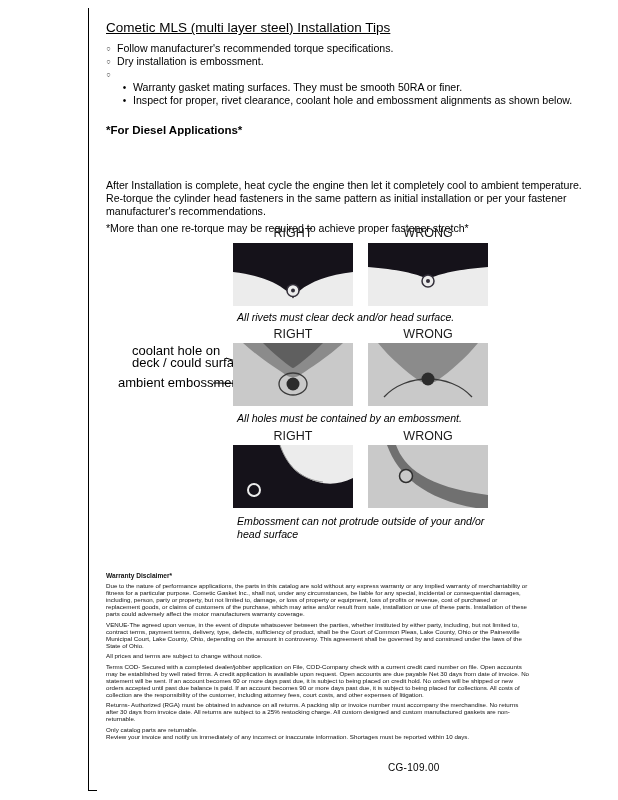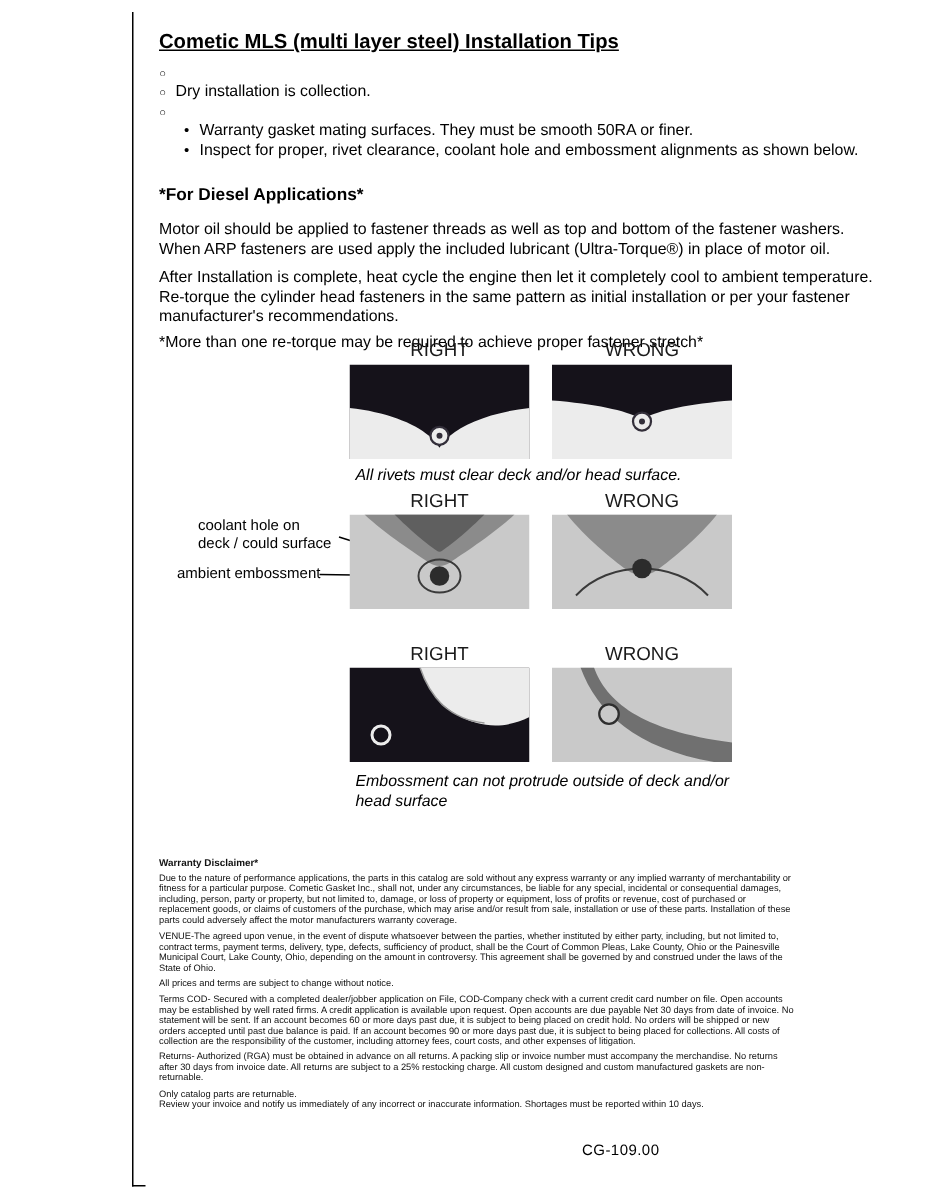--- a/index.html
+++ b/index.html
@@ -3,37 +3,37 @@
 <meta charset="utf-8">
 <style>
   html,body{margin:0;padding:0;background:#ffffff;}
   .page{
     position:relative;width:618px;height:800px;background:#fff;
     font-family:"Liberation Sans",sans-serif;color:#000;overflow:hidden;
   }
   .vrule{position:absolute;left:88px;top:8px;width:1px;height:783px;background:#000;}
   .tick{position:absolute;left:88px;top:790px;width:9px;height:1px;background:#000;}
 
-  .title{position:absolute;left:106px;top:20px;margin:0;font-size:13.5px;font-weight:bold;text-decoration:underline;}
+  .title{position:absolute;left:106px;top:20px;margin:0;font-size:13.5px;font-weight:normal;text-decoration:underline;}
 
   .bullets{position:absolute;left:104px;top:42px;font-size:10.6px;line-height:13px;}
   .b{display:flex;gap:4px;}
   .b .g{width:9px;text-align:center;font-size:7.5px;line-height:13px;}
   .b.sub{margin-left:16px;}
   .b.sub .g{font-size:10px;}
 
   .diesel-heading{position:absolute;left:106px;top:124px;margin:0;font-size:11.5px;font-weight:bold;}
   .para{position:absolute;left:106px;width:478px;font-size:10.6px;line-height:13.2px;}
   .para.note{width:auto;}
 
   .figlabel{position:absolute;width:120px;text-align:center;font-size:12.5px;color:#1a1a1a;}
   .figimg{position:absolute;width:120px;height:63px;display:block;}
   .figcap{position:absolute;left:237px;font-size:10.6px;line-height:12.5px;font-style:italic;}
 
-  .ann{position:absolute;font-size:10px;line-height:11.5px;}
+  .ann{position:absolute;font-size:13px;line-height:11.5px;}
   .annlines{position:absolute;left:212px;top:352px;width:95px;height:40px;}
 
   .legal{position:absolute;left:106px;top:572px;width:424px;font-size:6.2px;line-height:7px;color:#111;}
   .legal h2{margin:0 0 3px 0;font-size:6.6px;font-weight:bold;}
   .legal p{margin:0 0 3.5px 0;}
   .legal p.tight{margin-bottom:0;}
 
   .code{position:absolute;left:388px;top:762px;font-size:10px;letter-spacing:0.3px;}
 </style>
 </head>
@@ -42,41 +42,41 @@
 <div class="page">
 
   <div class="vrule"></div>
   <div class="tick"></div>
 
   <h1 class="title">Cometic MLS (multi layer steel) Installation Tips</h1>
 
   <div class="bullets">
     <div class="b">
       <span class="g">○</span>
+      <span>Follow manufacturer's recommended torque specifications.</span>
     </div>
     <div class="b">
       <span class="g">○</span>
-      <span>Dry installation is collection.</span>
+      <span>Dry installation is embossment.</span>
     </div>
     <div class="b">
       <span class="g">○</span>
     </div>
     <div class="b sub">
       <span class="g">•</span>
       <span>Warranty gasket mating surfaces.  They must be smooth 50RA or finer.</span>
     </div>
     <div class="b sub">
       <span class="g">•</span>
       <span>Inspect for proper, rivet clearance, coolant hole and embossment alignments as shown below.</span>
     </div>
   </div>
 
   <h2 class="diesel-heading">*For Diesel Applications*</h2>
 
-  <p class="para" style="top:136px">Motor oil should be applied to fastener threads as well as top and bottom of the fastener washers. When ARP fasteners are used apply the included lubricant (Ultra-Torque®) in place of motor oil.</p>
   <p class="para note" style="top:211px">*More than one re-torque may be required to achieve proper fastener stretch*</p>
   <p class="para" style="top:168px">After Installation is complete, heat cycle the engine then let it completely cool to ambient temperature. Re-torque the cylinder head fasteners in the same pattern as initial installation or per your fastener manufacturer's recommendations.</p>
 
   <div class="figlabel" style="left:233px;top:226px">RIGHT</div>
   <div class="figlabel" style="left:368px;top:226px">WRONG</div>
 
   <svg class="figimg" style="left:233px;top:243px" viewBox="0 0 120 63">
     <rect width="120" height="63" fill="#15121a"></rect>
     <path d="M0,63 L0,29 C24,31.5 43,39 53,47.5 C57,51 59,54 60,55.5 C61,54 63,51 67,47.5 C77,39 96,31.5 120,29 L120,63 Z" fill="#ececec"></path>
     <circle cx="60" cy="47.5" r="6" fill="#ececec" stroke="#332f3a" stroke-width="1.5"></circle>
@@ -110,36 +110,37 @@
     <path d="M30,0 L90,0 C80,10 68,20 62,24 C60.5,25.2 59.5,25.2 58,24 C52,20 40,10 30,0 Z" fill="#5f5f5f"></path>
     <ellipse cx="60" cy="41" rx="14" ry="11" fill="none" stroke="#3a3a3a" stroke-width="1.3"></ellipse>
     <circle cx="60" cy="41" r="6.5" fill="#2c2c2c"></circle>
   </svg>
   <svg class="figimg" style="left:368px;top:343px" viewBox="0 0 120 63">
     <rect width="120" height="63" fill="#c9c9c9"></rect>
     <path d="M10,0 L110,0 C98,15 80,30 70,37 C64,41.5 56,41.5 50,37 C40,30 22,15 10,0 Z" fill="#8b8b8b"></path>
     <path d="M16,54 C38,30 82,30 104,54" fill="none" stroke="#3a3a3a" stroke-width="1.3"></path>
     <circle cx="60" cy="36" r="6.5" fill="#2c2c2c"></circle>
   </svg>
+  <div class="figcap" style="top:412px">All holes must be contained by an embossment.</div>
 
   <div class="figlabel" style="left:233px;top:429px">RIGHT</div>
   <div class="figlabel" style="left:368px;top:429px">WRONG</div>
 
   <svg class="figimg" style="left:233px;top:445px" viewBox="0 0 120 63">
     <rect width="120" height="63" fill="#15121a"></rect>
     <path d="M120,0 L120,33 C108,39 96,40 85,37 C73,34 61,26 54,15 C51,10 48.5,5 47,0 Z" fill="#ececec"></path>
     <path d="M47,0 C50,9 55,18 62,25 C70,32 80,36 90,37" fill="none" stroke="#9a9a9a" stroke-width="1"></path>
     <circle cx="21" cy="45" r="6" fill="none" stroke="#ececec" stroke-width="2"></circle>
   </svg>
   <svg class="figimg" style="left:368px;top:445px" viewBox="0 0 120 63">
     <rect width="120" height="63" fill="#c9c9c9"></rect>
     <path d="M28,0 C36,22 58,42 120,50 L120,63 L108,63 C56,54 30,30 19,0 Z" fill="#707070"></path>
     <circle cx="38" cy="31" r="6.5" fill="#c9c9c9" stroke="#2e2e2e" stroke-width="1.5"></circle>
   </svg>
-  <div class="figcap" style="top:515px;width:250px">Embossment can not protrude outside of deck and/or head surface</div>
+  <div class="figcap" style="top:515px;width:250px">Embossment can not protrude outside of your and/or head surface</div>
 
   <div class="legal">
     <h2>Warranty Disclaimer*</h2>
     <p>Due to the nature of performance applications, the parts in this catalog are sold without any express warranty or any implied warranty of merchantability or fitness for a particular purpose.  Cometic Gasket Inc., shall not, under any circumstances, be liable for any special, incidental or consequential damages, including, person, party or property, but not limited to, damage, or loss of property or equipment, loss of profits or revenue, cost of purchased or replacement goods, or claims of customers of the purchase, which may arise and/or result from sale, installation or use of these parts.  Installation of these parts could adversely affect the motor manufacturers warranty coverage.</p>
     <p>VENUE-The agreed upon venue, in the event of dispute whatsoever between the parties, whether instituted by either party, including, but not limited to, contract terms, payment terms, delivery, type, defects, sufficiency of product, shall be the Court of Common Pleas, Lake County, Ohio or the Painesville Municipal Court, Lake County, Ohio, depending on the amount in controversy. This agreement shall be governed by and construed under the laws of the State of Ohio.</p>
     <p>All prices and terms are subject to change without notice.</p>
     <p>Terms COD- Secured with a completed dealer/jobber application on File, COD-Company check with a current credit card number on file.  Open accounts may be established by well rated firms.  A credit application is available upon request.  Open accounts are due payable Net 30 days from date of invoice.  No statement will be sent.  If an account becomes 60 or more days past due, it is subject to being placed on credit hold.  No orders will be shipped or new orders accepted until past due balance is paid.  If an account becomes 90 or more days past due, it is subject to being placed for collections.  All costs of collection are the responsibility of the customer, including attorney fees, court costs, and other expenses of litigation.</p>
     <p>Returns- Authorized (RGA) must be obtained in advance on all returns.  A packing slip or invoice number must accompany the merchandise.  No returns after 30 days from invoice date.  All returns are subject to a 25% restocking charge.  All custom designed and custom manufactured gaskets are non-returnable.</p>
     <p class="tight">Only catalog parts are returnable.</p>
     <p class="tight">Review your invoice and notify us immediately of any incorrect or inaccurate information.  Shortages must be reported within 10 days.</p>

